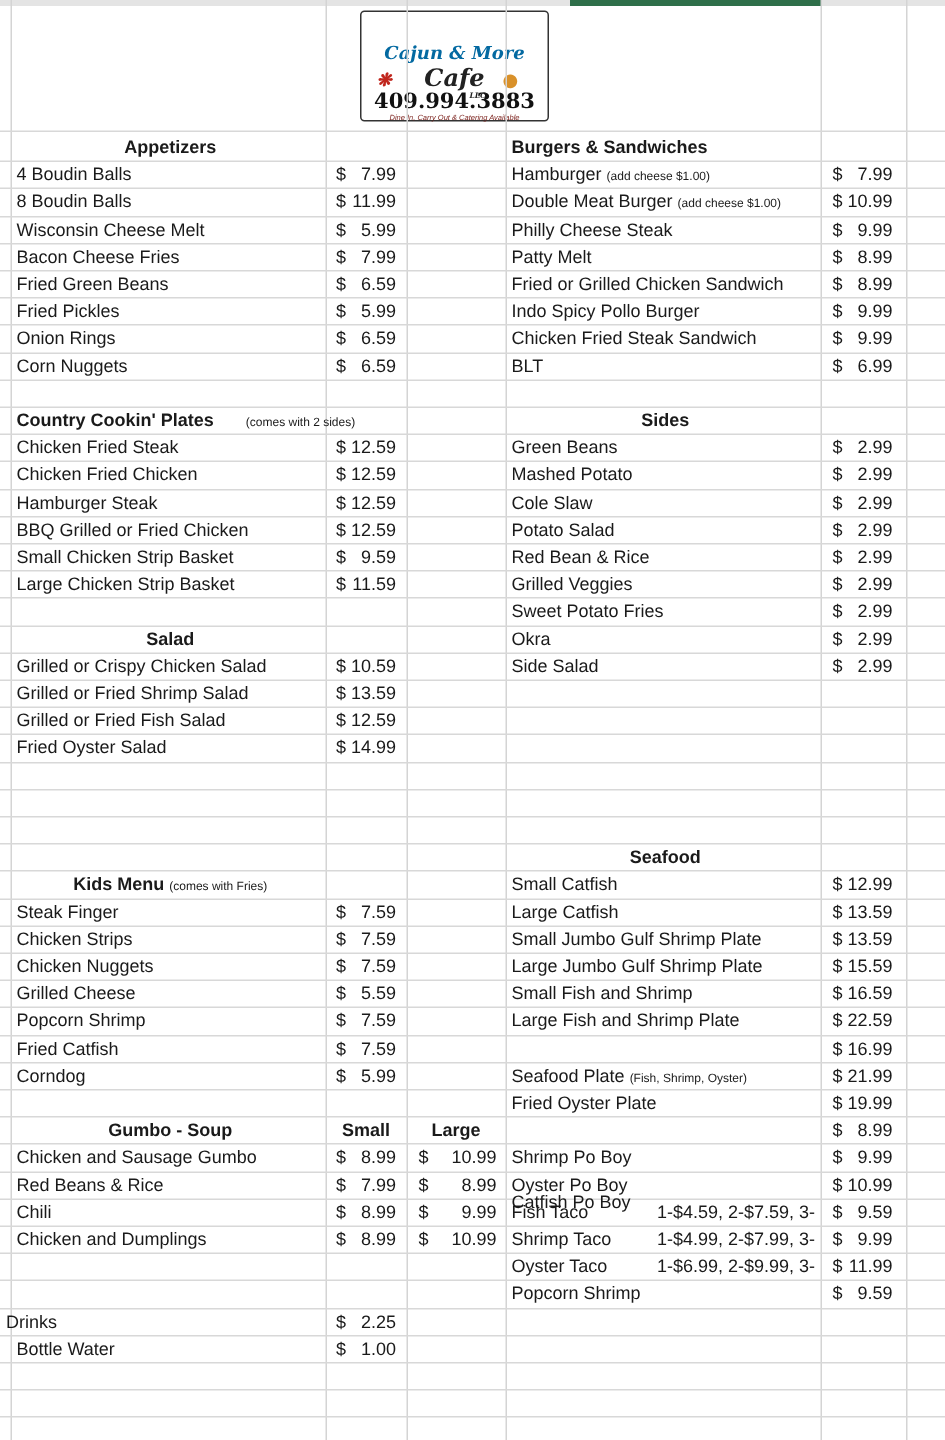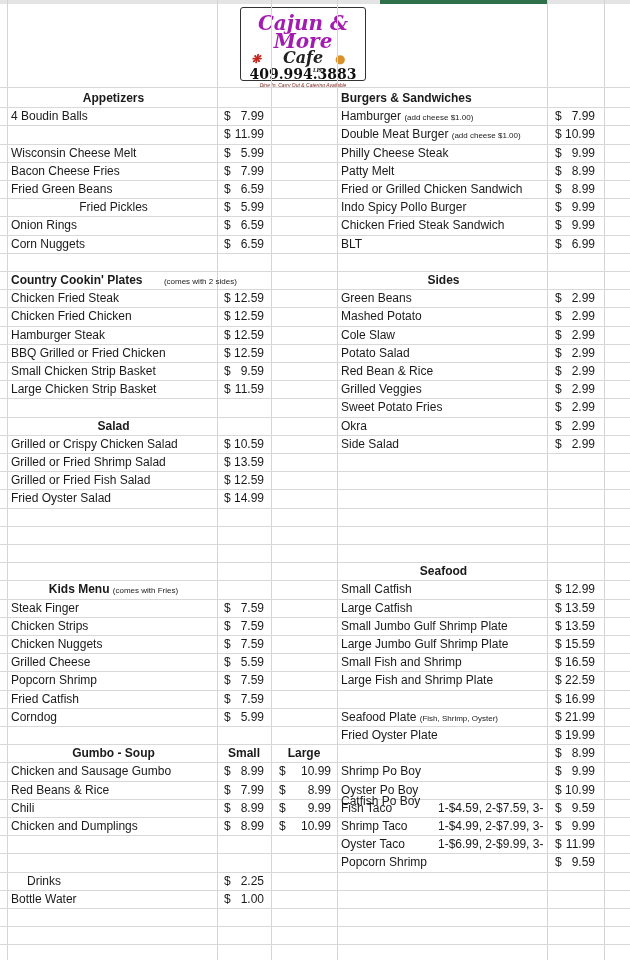--- a/index.html
+++ b/index.html
@@ -3,21 +3,21 @@
 <meta charset="utf-8">
 <style>
   html,body{margin:0;padding:0;background:#fff;}
   body{width:630px;height:960px;overflow:hidden;position:relative;font-family:"Liberation Sans",sans-serif;color:#1a1a1a;}
   .sheet{position:absolute;left:0;top:0;width:630px;height:960px;}
   .topbar{position:absolute;left:0;top:0;width:630px;height:4px;background:#e4e4e4;}
   .topbar .sel{position:absolute;left:380px;top:0;width:168px;height:4px;background:#2f6f4a;}
   .vline{position:absolute;top:0;width:1px;height:960px;background:#d4d4d4;}
   .hline{position:absolute;left:0;width:630px;height:1px;background:#d8d8d8;}
   .logo{position:absolute;left:240px;top:7px;width:124px;height:72px;border:1px solid #333;border-radius:3px;background:#fff;text-align:center;}
-  .logo .l1{font-family:"DejaVu Serif",serif;font-style:italic;font-weight:bold;font-size:20px;line-height:18px;margin-top:6px;color:#a21caf;}
+  .logo .l1{font-family:"DejaVu Serif",serif;font-style:italic;font-weight:bold;font-size:12px;line-height:18px;margin-top:18px;color:#0369a1;}
   .logo .l2{font-family:"DejaVu Serif",serif;font-style:italic;font-weight:bold;font-size:16px;line-height:16px;color:#222;position:relative;}
   .logo .llc{font-size:5px;position:absolute;left:72px;top:12px;}
   .logo .craw{position:absolute;left:10px;top:1px;color:#c0261d;font-size:12px;}
   .logo .burger{position:absolute;left:94px;top:1px;color:#d9912a;font-size:12px;}
   .logo .phone{font-family:"DejaVu Serif",serif;font-weight:bold;font-size:14px;line-height:16px;color:#111;}
   .logo .tag{font-size:5px;color:#7a1f1a;font-style:italic;line-height:7px;}
   .cell{position:absolute;height:18px;line-height:18px;font-size:12px;white-space:nowrap;}
   .b{font-weight:bold;}
   .c{text-align:center;}
   .note{font-size:8px;}
@@ -97,40 +97,41 @@
     <div class="hline" style="top: 890px;"></div>
     <div class="hline" style="top: 908px;"></div>
     <div class="hline" style="top: 926px;"></div>
     <div class="hline" style="top: 944px;"></div>
     <div class="cell b c" style="top: 89px; left: 11px; width: 205px;"><span>Appetizers</span></div>
     <div class="cell " style="top: 107px; left: 11px; width: 205px;">4 Boudin Balls</div>
     <div class="price" style="top: 107px; left: 224px; width: 40px;">
       <span class="d">$</span>
       <span class="v">7.99</span>
     </div>
+    <div class="cell " style="top: 125px; left: 11px; width: 205px;">8 Boudin Balls</div>
     <div class="price" style="top: 125px; left: 224px; width: 40px;">
       <span class="d">$</span>
       <span class="v">11.99</span>
     </div>
     <div class="cell " style="top: 144px; left: 11px; width: 205px;">Wisconsin Cheese Melt</div>
     <div class="price" style="top: 144px; left: 224px; width: 40px;">
       <span class="d">$</span>
       <span class="v">5.99</span>
     </div>
     <div class="cell " style="top: 162px; left: 11px; width: 205px;">Bacon Cheese Fries</div>
     <div class="price" style="top: 162px; left: 224px; width: 40px;">
       <span class="d">$</span>
       <span class="v">7.99</span>
     </div>
     <div class="cell " style="top: 180px; left: 11px; width: 205px;">Fried Green Beans</div>
     <div class="price" style="top: 180px; left: 224px; width: 40px;">
       <span class="d">$</span>
       <span class="v">6.59</span>
     </div>
-    <div class="cell " style="top: 198px; left: 11px; width: 205px; text-align: center;">Fried Pickles</div>
+    <div class="cell " style="top: 198px; left: 11px; width: 205px;">Fried Pickles</div>
     <div class="price" style="top: 198px; left: 224px; width: 40px;">
       <span class="d">$</span>
       <span class="v">5.99</span>
     </div>
     <div class="cell " style="top: 216px; left: 11px; width: 205px;">Onion Rings</div>
     <div class="price" style="top: 216px; left: 224px; width: 40px;">
       <span class="d">$</span>
       <span class="v">6.59</span>
     </div>
     <div class="cell " style="top: 235px; left: 11px; width: 205px;">Corn Nuggets</div>
@@ -258,21 +259,21 @@
     </div>
     <div class="cell " style="top: 817px; left: 11px; width: 205px;">Chicken and Dumplings</div>
     <div class="price" style="top: 817px; left: 224px; width: 40px;">
       <span class="d">$</span>
       <span class="v">8.99</span>
     </div>
     <div class="price" style="top: 817px; left: 279px; width: 52px;">
       <span class="d">$</span>
       <span class="v">10.99</span>
     </div>
-    <div class="cell " style="top: 872px; left: 27px; width: 205px;">Drinks</div>
+    <div class="cell " style="top: 872px; left: 4px; width: 205px;">Drinks</div>
     <div class="price" style="top: 872px; left: 224px; width: 40px;">
       <span class="d">$</span>
       <span class="v">2.25</span>
     </div>
     <div class="cell " style="top: 890px; left: 11px; width: 205px;">Bottle Water</div>
     <div class="price" style="top: 890px; left: 224px; width: 40px;">
       <span class="d">$</span>
       <span class="v">1.00</span>
     </div>
     <div class="cell b" style="top: 89px; left: 341px; width: 205px;"><span>Burgers &amp; Sandwiches</span></div>

